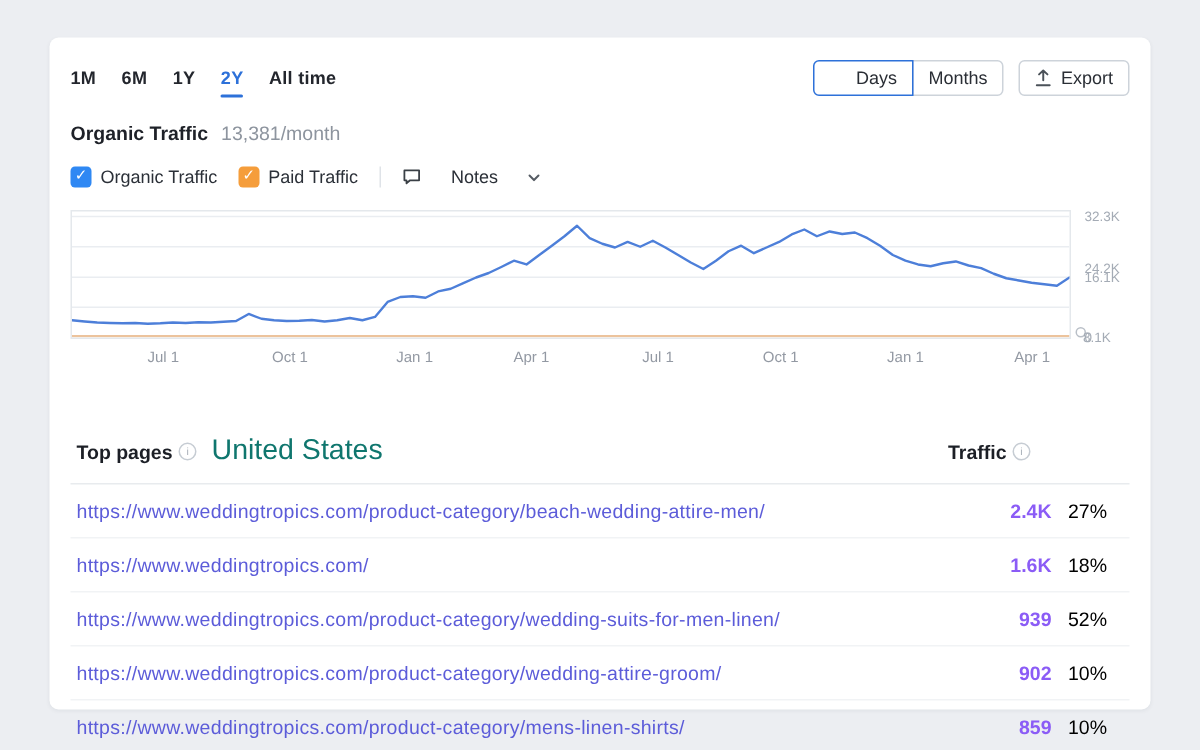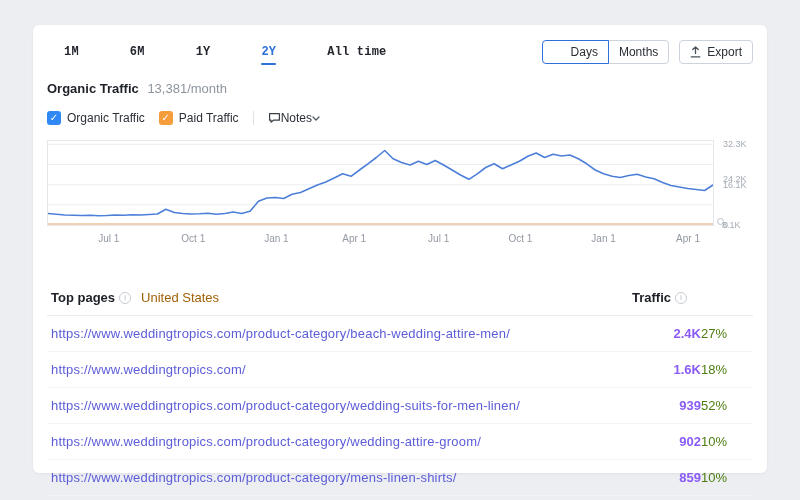--- a/index.html
+++ b/index.html
@@ -12,22 +12,22 @@
   .stage{position:relative;width:800px;height:500px;}
   .card{
     position:absolute;left:33px;top:25px;width:734px;height:448px;
     background:#ffffff;border-radius:6px;box-shadow:0 1px 3px rgba(20,30,50,.06);
     padding:15px 14px;box-sizing:border-box;
   }
   
   .toolbar{display:flex;align-items:center;justify-content:space-between;height:24px;}
   .ranges{display:flex;align-items:center;gap:17px;}
   .range{
-    position:relative;border:none;background:none;padding:0;margin:17px;cursor:pointer;
-    font-family:Liberation Mono, monospace;font-size:12px;font-weight:700;color:#23262d;letter-spacing:.2px;
+    position:relative;border:none;background:none;padding:0;margin:0;cursor:pointer;
+    font-family:Liberation Sans, sans-serif;font-size:12px;font-weight:700;color:#23262d;letter-spacing:.2px;
   }
   .range.active{color:#2d71d9;}
   .range.active::after{
     content:"";position:absolute;left:0;right:0;bottom:-6px;height:2px;
     background:#2d71d9;border-radius:1px;
   }
   .toolbar-right{display:flex;align-items:center;gap:10px;}
   .segmented{display:flex;}
   .seg-btn{
     font-family:inherit;font-size:12px;color:#2a2e35;background:#fff;cursor:pointer;
@@ -46,56 +46,56 @@
   .summary-value{color:#8d949e;margin-left:5px;}
   
   .legend{margin-top:14px;display:flex;align-items:center;gap:14px;height:16px;}
   .chk{display:flex;align-items:center;gap:6px;cursor:pointer;}
   .chk-box{
     width:14px;height:14px;border-radius:3px;color:#fff;font-size:10px;font-weight:700;
     display:flex;align-items:center;justify-content:center;line-height:1;
   }
   .chk-label{font-size:12px;color:#2b3038;}
   .vdiv{width:1px;height:14px;background:#dfe3e8;}
-  .notes{display:flex;align-items:center;gap:0;cursor:pointer;}
+  .notes{display:flex;align-items:center;gap:20px;cursor:pointer;}
   .notes-label{font-size:12px;color:#2b3038;}
   
   .chart-wrap{position:relative;margin-top:14px;height:112px;}
   .chart-area{
     position:absolute;left:0;top:0;width:665px;height:84px;
     border:1px solid #e4e8ec;box-sizing:content-box;background:#fff;
   }
   .chart-area svg{display:block;}
   .ylabel{position:absolute;font-size:9px;color:#a4abb5;white-space:nowrap;}
   .xlabel{position:absolute;top:93px;transform:translateX(-50%);font-size:10px;color:#9399a3;white-space:nowrap;}
   .notes-dot{
     position:absolute;left:670px;top:78px;width:5px;height:5px;border-radius:50%;
     border:1px solid #b9bfc7;background:#fff;
   }
   
   .pages{margin-top:38px;}
   .thead{display:flex;align-items:center;padding:0 4px 10px 4px;border-bottom:1px solid #e8ebee;}
   .thead-title{font-size:13px;font-weight:700;color:#1c1f26;}
-  .thead-sub{font-size:13px;color:#a16207;margin-left:10px;}
+  .thead-sub{font-size:19px;color:#0f766e;margin-left:10px;}
   .info-ic{
     display:inline-flex;align-items:center;justify-content:center;
     width:10px;height:10px;border:1px solid #c6ccd3;border-radius:50%;
     font-size:7px;color:#a6adb6;margin-left:4px;line-height:1;font-style:normal;
   }
   .thead-right{margin-left:auto;display:flex;align-items:center;padding-right:62px;}
   .trow{
     display:flex;align-items:center;height:35px;padding:0 4px;
     border-bottom:1px solid #f1f3f5;
   }
   .turl{
     flex:1;font-size:13px;color:#5c5cd9;text-decoration:none;
     white-space:nowrap;overflow:hidden;text-overflow:ellipsis;letter-spacing:.2px;
   }
   .tval{width:56px;text-align:right;font-size:13px;font-weight:700;color:#8b5cf6;}
-  .tshare{width:48px;text-align:left;font-size:13px;color:#4d7c0f;}
+  .tshare{width:48px;text-align:center;font-size:13px;color:#000000;}
   .ic{display:block;}
 </style>
 </head>
 <body>
 
 <div class="stage">
   <div class="card">
 
     <div class="toolbar">
       <div class="ranges" id="ranges">

